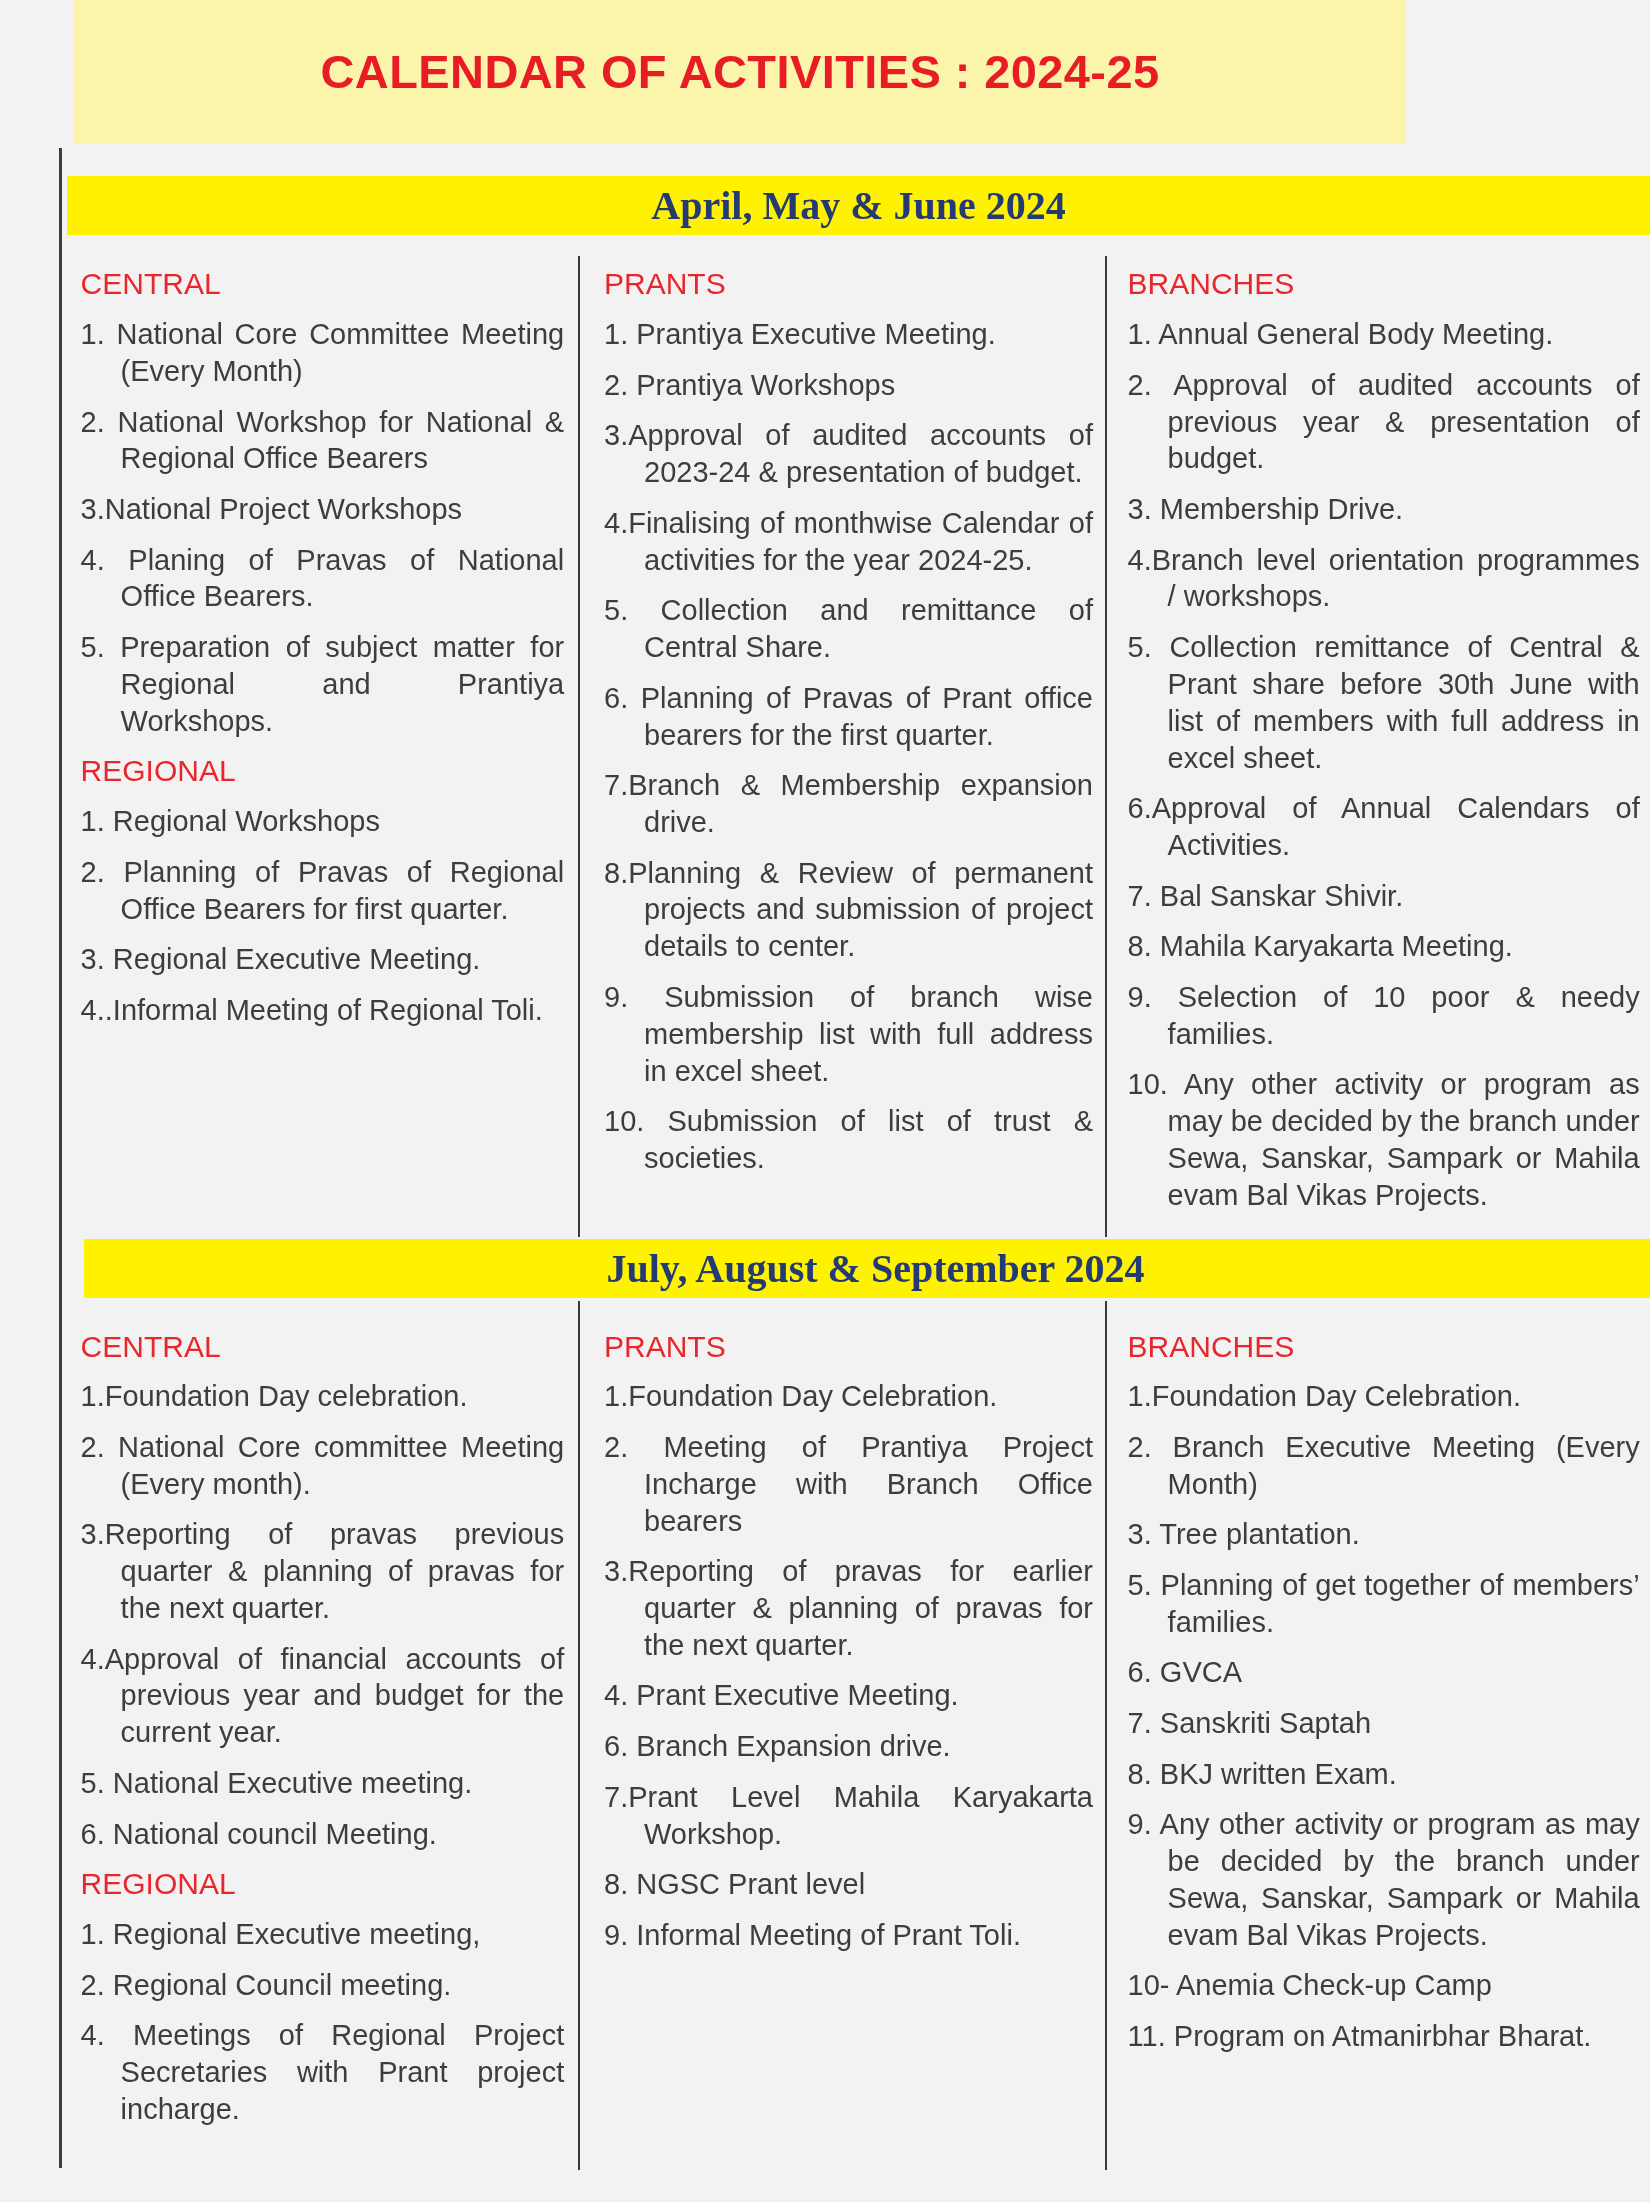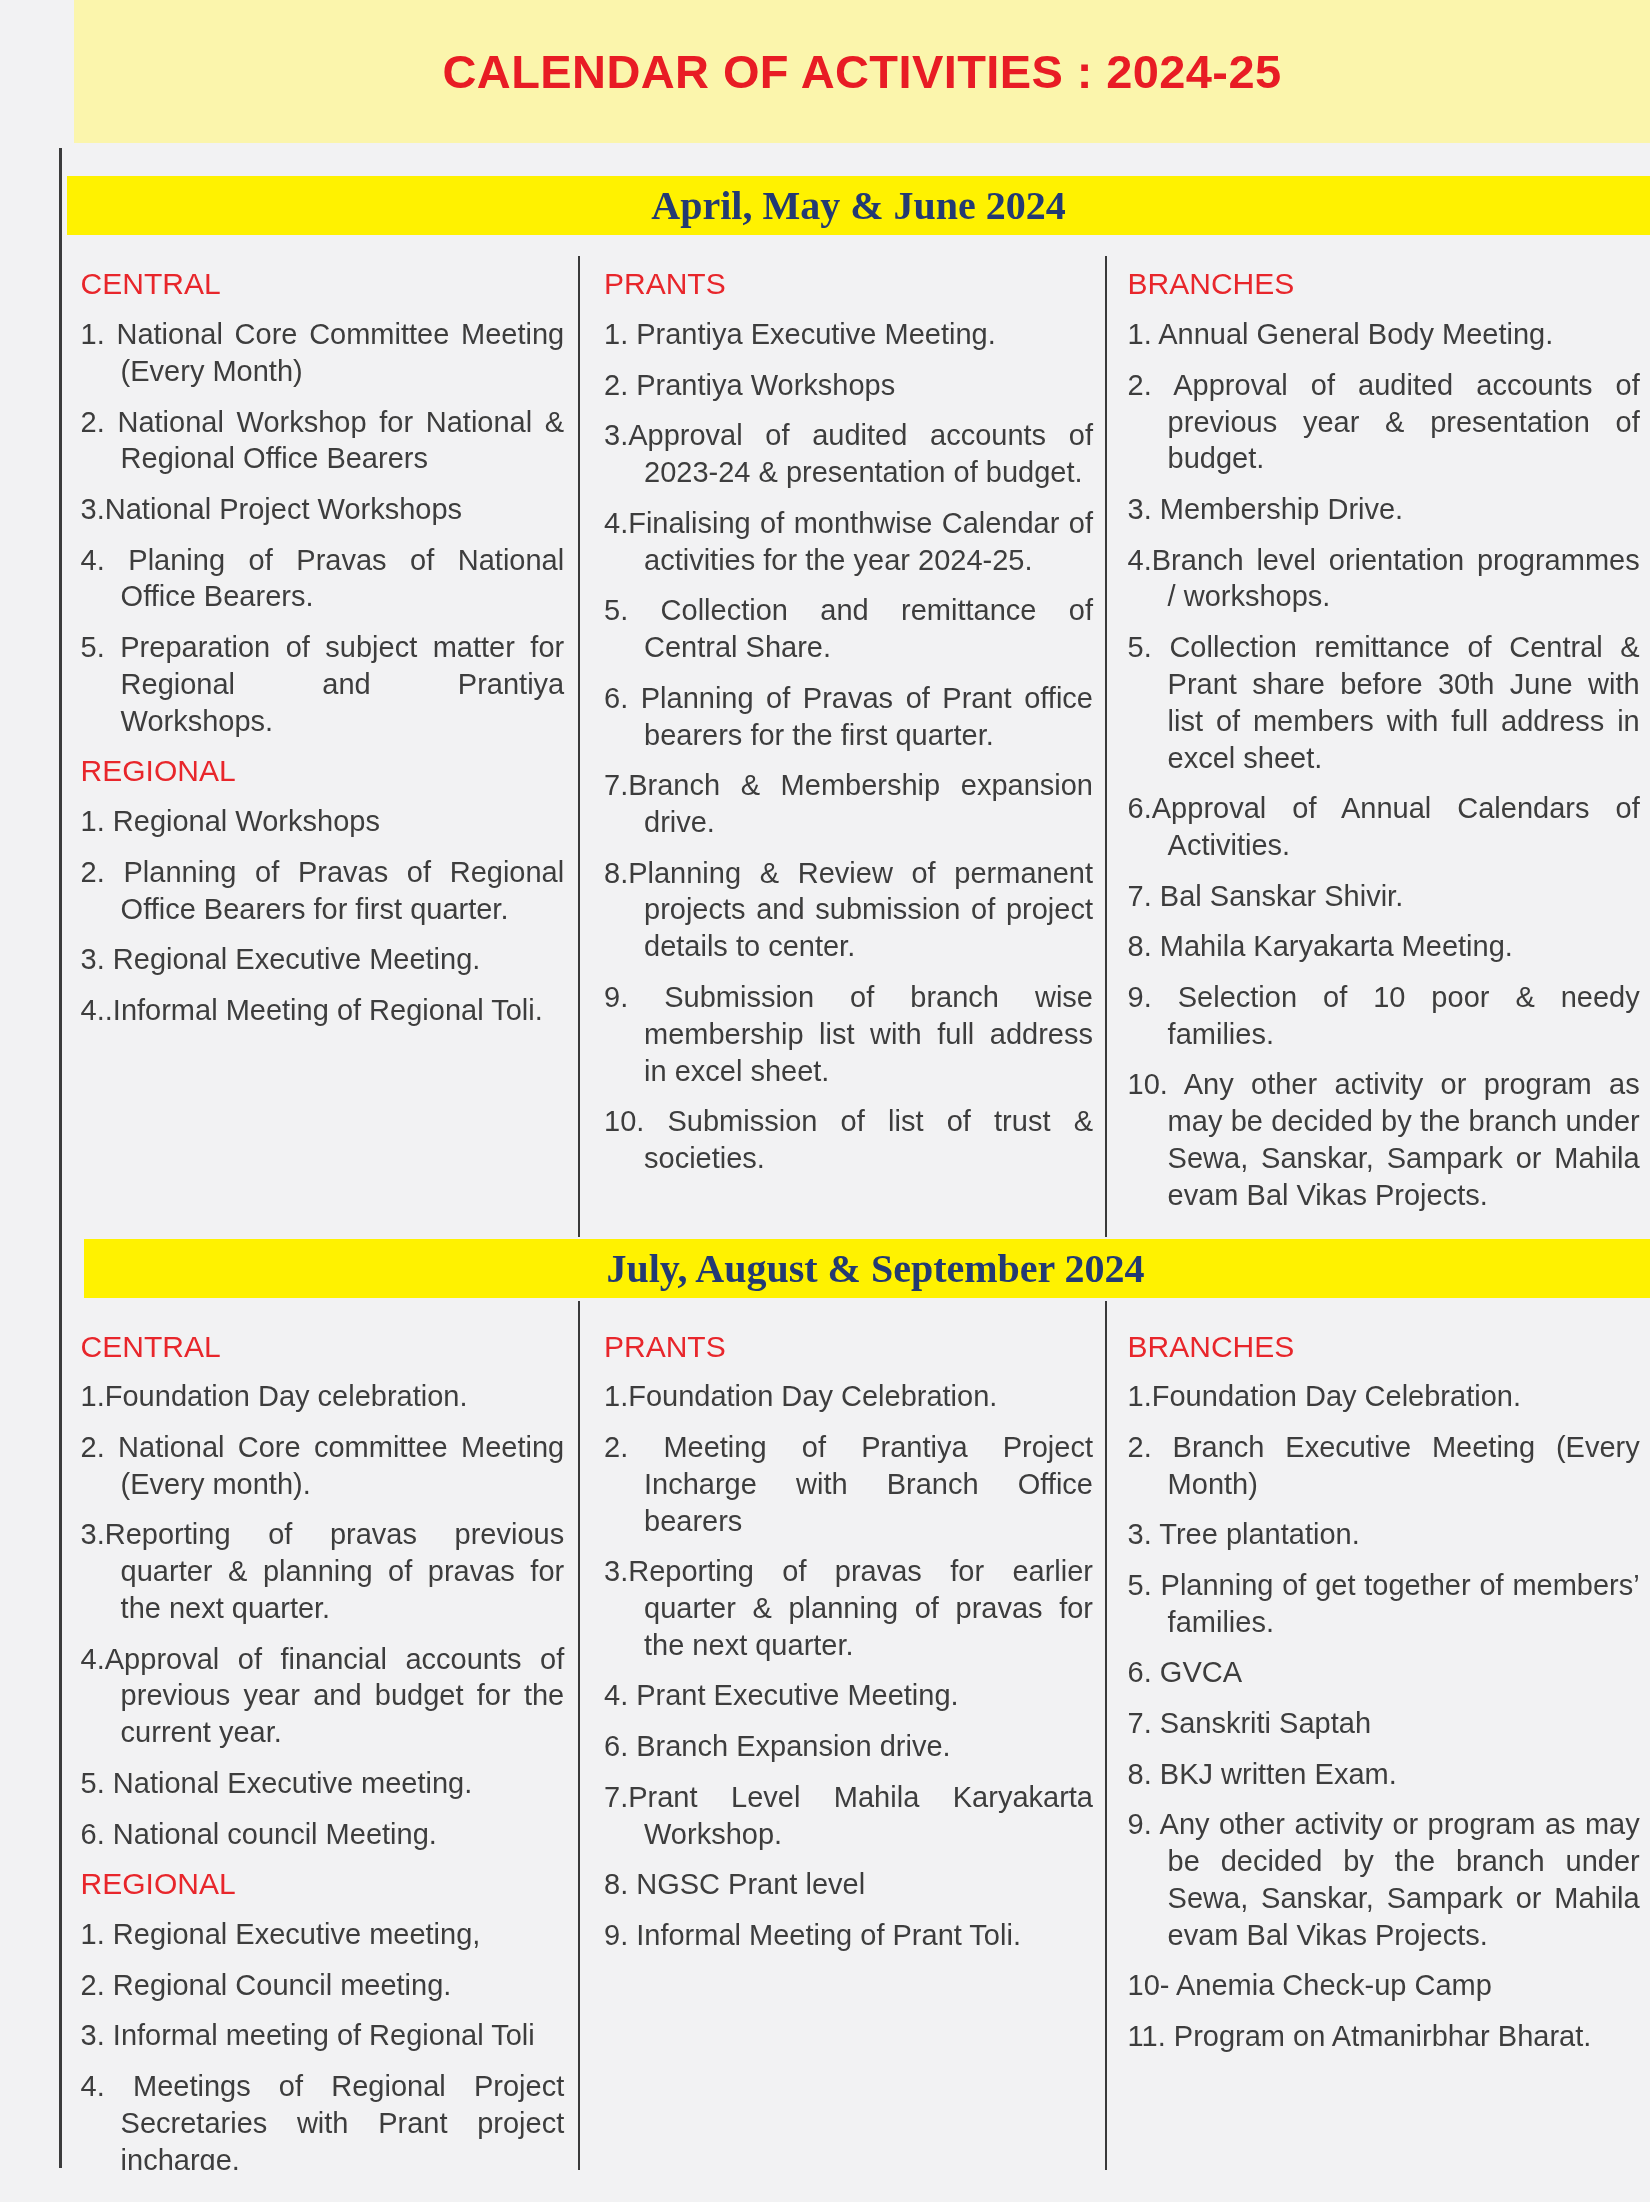--- a/index.html
+++ b/index.html
@@ -4,21 +4,21 @@
 <style>
   html,body{margin:0;padding:0;}
   body{background:#e8e8e8;font-family:"Liberation Sans",sans-serif;}
   .page{
     position:relative;
     width:1650px;height:2203px;
     background:var(--page_background,#f2f2f3);
     overflow:hidden;
   }
   .top-banner{
-    position:absolute;left:74px;top:0;width:1576px;height:143px;
+    position:absolute;left:74px;top:0;width:1332px;height:143px;
     background:var(--banner_background,#fbf5ac);
     display:flex;align-items:center;justify-content:center;
   }
   .page-title{
     font-family:"Liberation Sans",sans-serif;
     font-weight:bold;font-size:47px;letter-spacing:0.4px;
     color:var(--title_red,#e81c24);
   }
   .left-rule{
     position:absolute;left:59px;top:148px;width:2.6px;height:2020px;
@@ -122,21 +122,20 @@
           <div class="col-header">CENTRAL</div>
           <div class="item">1.Foundation Day celebration.</div>
           <div class="item">2. National Core committee Meeting (Every month).</div>
           <div class="item">3.Reporting of pravas previous quarter &amp; planning of pravas for the next quarter.</div>
           <div class="item">4.Approval of financial accounts of previous year and budget for the current year.</div>
           <div class="item">5. National Executive meeting.</div>
           <div class="item">6. National council Meeting.</div>
           <div class="col-header mid">REGIONAL</div>
           <div class="item">1. Regional Executive meeting,</div>
           <div class="item">2. Regional Council meeting.</div>
-          <div class="item">3. Informal meeting of Regional Toli</div>
           <div class="item">4. Meetings of Regional Project Secretaries with Prant project incharge.</div>
         </div>
         <div class="col">
           <div class="col-header">PRANTS</div>
           <div class="item">1.Foundation Day Celebration.</div>
           <div class="item">2. Meeting of Prantiya Project Incharge with Branch Office bearers</div>
           <div class="item">3.Reporting of pravas for earlier quarter &amp; planning of pravas for the next quarter.</div>
           <div class="item">4. Prant Executive Meeting.</div>
           <div class="item">6. Branch Expansion drive.</div>
           <div class="item">7.Prant Level Mahila Karyakarta Workshop.</div>

